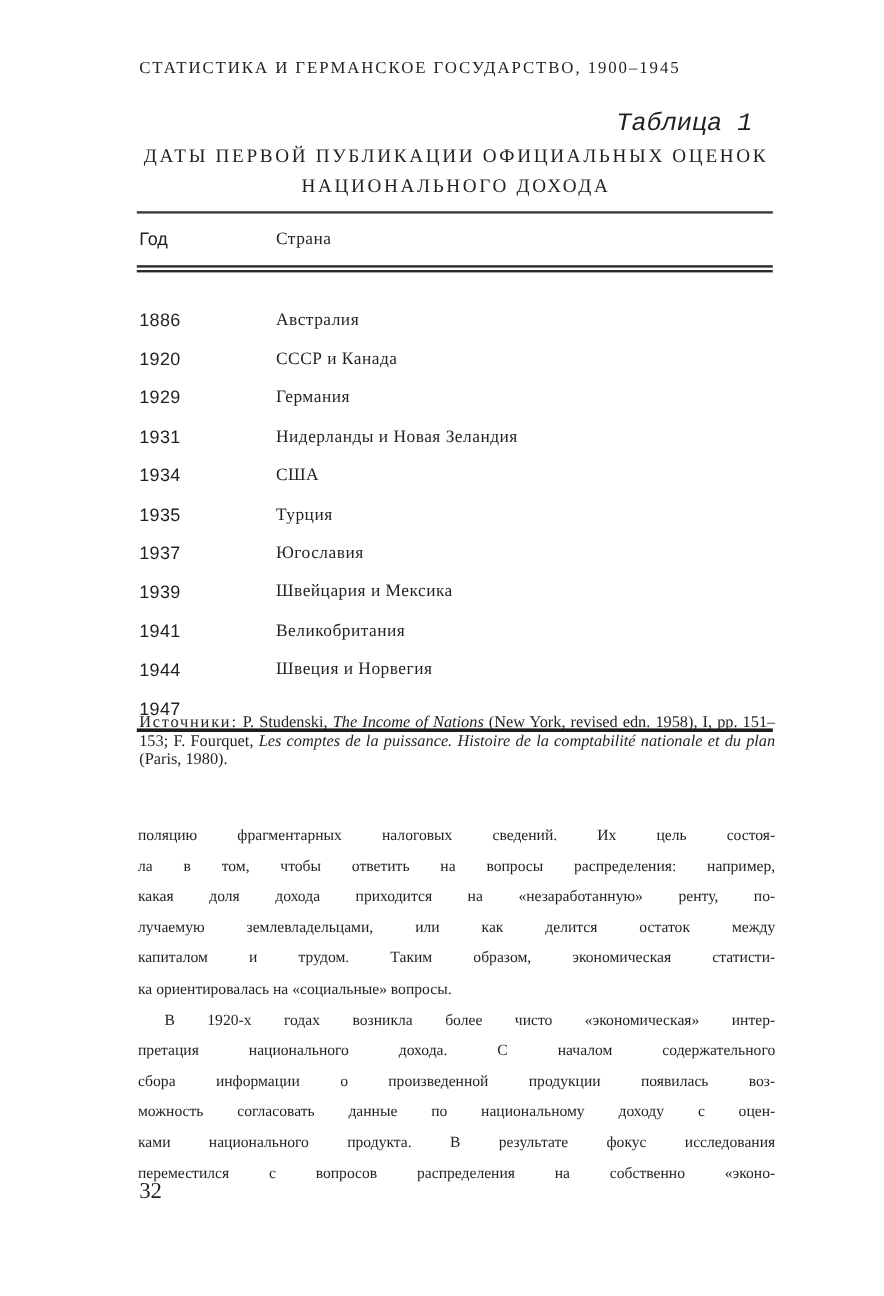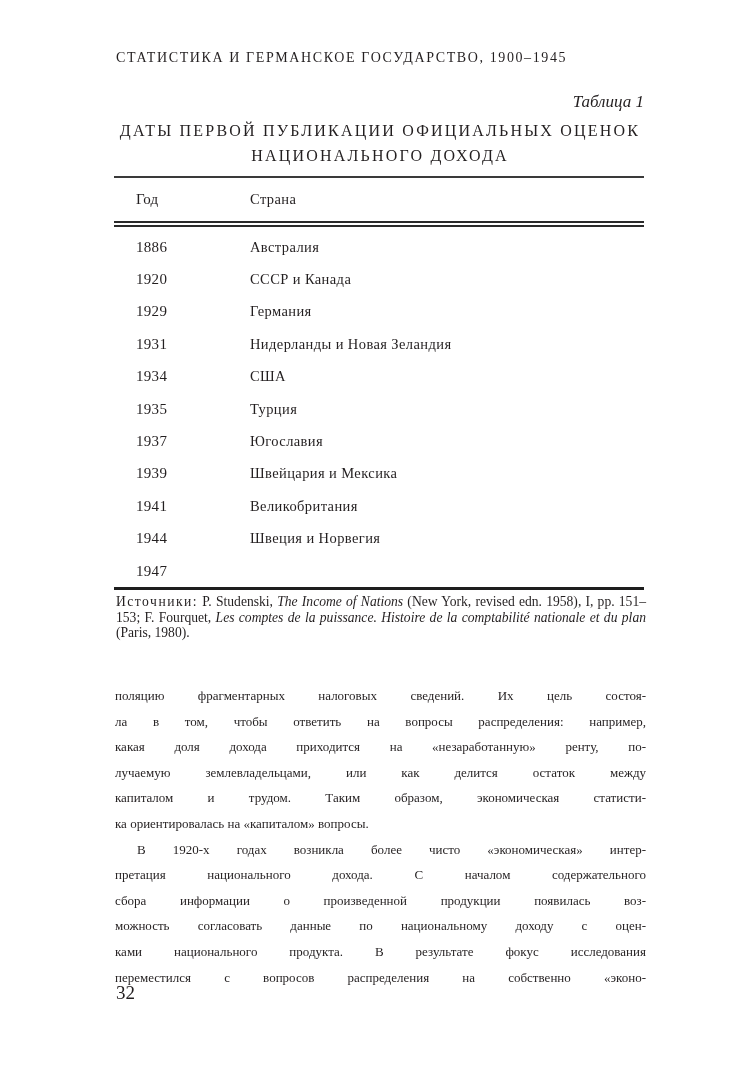--- a/index.html
+++ b/index.html
@@ -21,25 +21,25 @@
       top: 50px;
       font-size: 14px;
       letter-spacing: 1.6px;
       text-transform: uppercase;
       font-variant: small-caps;
       font-family: "Liberation Serif", serif;
       white-space: nowrap;
     }
     .table-label {
       position: absolute;
-      right: 93px;
+      right: 110px;
       top: 92px;
-      font-size: 17px;
+      font-size: 21px;
       font-style: italic;
-      font-family: Liberation Serif, serif;
+      font-family: Liberation Mono, monospace;
     }
     .table-title {
       position: absolute;
       left: 116px;
       width: 528px;
       top: 118px;
       text-align: center;
       font-family: "Liberation Serif", serif;
       font-size: 16px;
       letter-spacing: 2.2px;
@@ -64,32 +64,31 @@
       font-size: 15px;
     }
     .rule-double {
       border-top: 2px solid #2a2a2a;
       border-bottom: 2px solid #2a2a2a;
       height: 2px;
     }
     .col-year {
       width: 114px;
       padding-left: 2px;
-      font-family: Liberation Serif, serif;
+      font-family: Liberation Sans, sans-serif;
       font-size: 15px;
-      margin-left: 20px;
     }
     .col-country {
       flex: 1;
       font-size: 14.5px;
       letter-spacing: 0.4px;
       font-family: "Liberation Serif", serif;
     }
     .body-rows {
-      padding-top: 4px;
+      padding-top: 24px;
     }
     .row {
       display: flex;
       align-items: center;
       height: 32.4px;
     }
     .row .col-year {
       font-size: 15px;
       letter-spacing: 0.3px;
     }
@@ -211,21 +210,21 @@
 <div class="source">
   <span class="lbl">Источники:</span><span> P. Studenski, </span><i>The Income of Nations</i><span> (New York, revised edn. 1958), I, pp. 151–153; F. Fourquet, </span><i>Les comptes de la puissance. Histoire de la comptabilité nationale et du plan</i><span> (Paris, 1980).</span>
 </div>
 
 <div class="body-text" id="body-text">
     <p>поляцию фрагментарных налоговых сведений. Их цель состоя-</p>
     <p>ла в том, чтобы ответить на вопросы распределения: например,</p>
     <p>какая доля дохода приходится на «незаработанную» ренту, по-</p>
     <p>лучаемую землевладельцами, или как делится остаток между</p>
     <p>капиталом и трудом. Таким образом, экономическая статисти-</p>
-    <p class="para-end">ка ориентировалась на «капиталом» вопросы.</p>
+    <p class="para-end">ка ориентировалась на «социальные» вопросы.</p>
     <p class="indent">В 1920-х годах возникла более чисто «экономическая» интер-</p>
     <p>претация национального дохода. С началом содержательного</p>
     <p>сбора информации о произведенной продукции появилась воз-</p>
     <p>можность согласовать данные по национальному доходу с оцен-</p>
     <p>ками национального продукта. В результате фокус исследования</p>
     <p>переместился с вопросов распределения на собственно «эконо-</p>
   </div>
 
 <div class="page-number">32</div>
 

